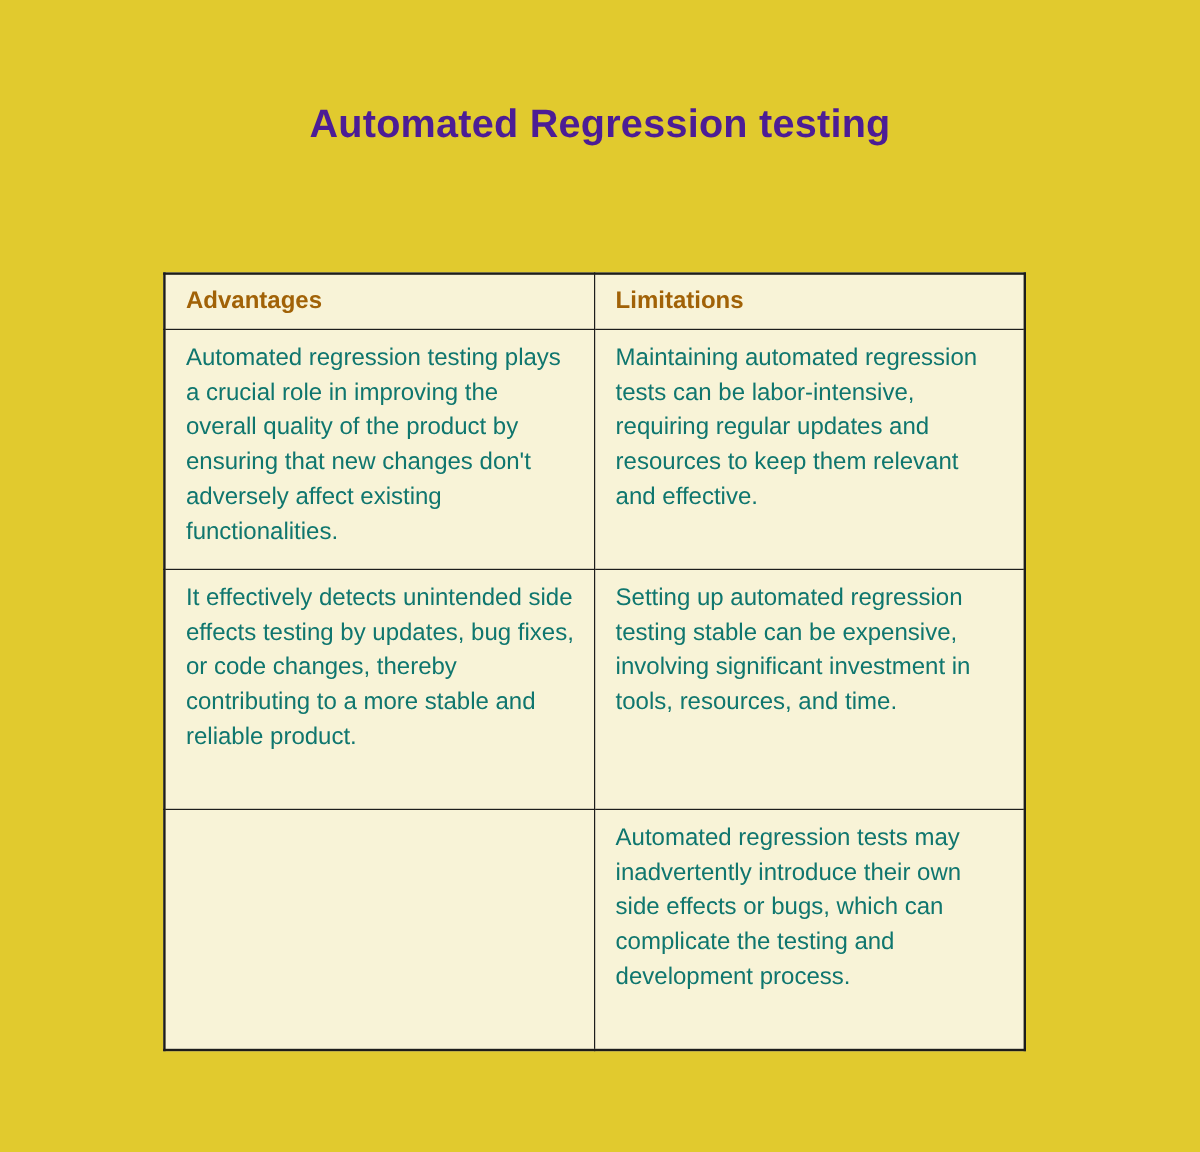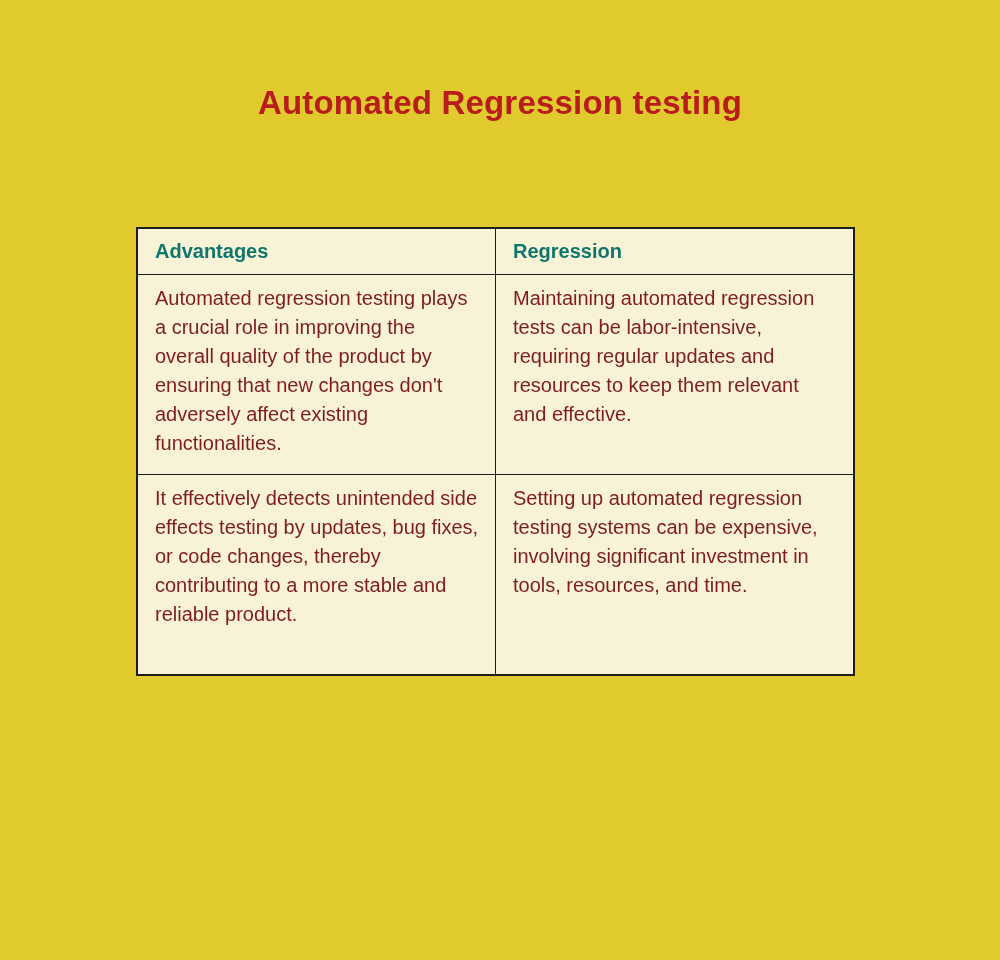--- a/index.html
+++ b/index.html
@@ -19,21 +19,21 @@
 
   .page-title {
     position: absolute;
     top: 84px;
     left: 0;
     width: 1000px;
     text-align: center;
     font-size: 33px;
     font-weight: 700;
     letter-spacing: 0.2px;
-    color: #b91c1c;
+    color: #4c1d95;
   }
 
   table.comparison-table {
     position: absolute;
     left: 136px;
     top: 227px;
     width: 719px;
     border-collapse: collapse;
     table-layout: fixed;
     background: #f8f3d7;
@@ -46,46 +46,50 @@
     vertical-align: top;
     text-align: left;
     padding: 9px 16px 10px 17px;
     font-size: 20px;
     line-height: 29px;
     width: 50%;
   }
 
   table.comparison-table th {
     font-weight: 700;
-    color: #0f766e;
+    color: #a16207;
     height: 46px;
     padding-top: 8px;
     padding-bottom: 8px;
   }
 
   table.comparison-table td {
     height: 200px;
-    color: #7f1d1d;
+    color: #0f766e;
   }
 </style>
 </head>
 <body>
 
 <h1 class="page-title">Automated Regression testing</h1>
 
 <table class="comparison-table">
   <thead>
     <tr>
       <th>Advantages</th>
-      <th>Regression</th>
+      <th>Limitations</th>
     </tr>
   </thead>
   <tbody>
     <tr>
       <td>Automated regression testing plays a crucial role in improving the overall quality of the product by ensuring that new changes don't adversely affect existing functionalities.</td>
       <td>Maintaining automated regression tests can be labor-intensive, requiring regular updates and resources to keep them relevant and effective.</td>
     </tr>
     <tr>
       <td>It effectively detects unintended side effects testing by updates, bug fixes, or code changes, thereby contributing to a more stable and reliable product.</td>
-      <td>Setting up automated regression testing systems can be expensive, involving significant investment in tools, resources, and time.</td>
+      <td>Setting up automated regression testing stable can be expensive, involving significant investment in tools, resources, and time.</td>
+    </tr>
+    <tr>
+      <td></td>
+      <td>Automated regression tests may inadvertently introduce their own side effects or bugs, which can complicate the testing and development process.</td>
     </tr>
   </tbody>
 </table>
 
 </body></html>

